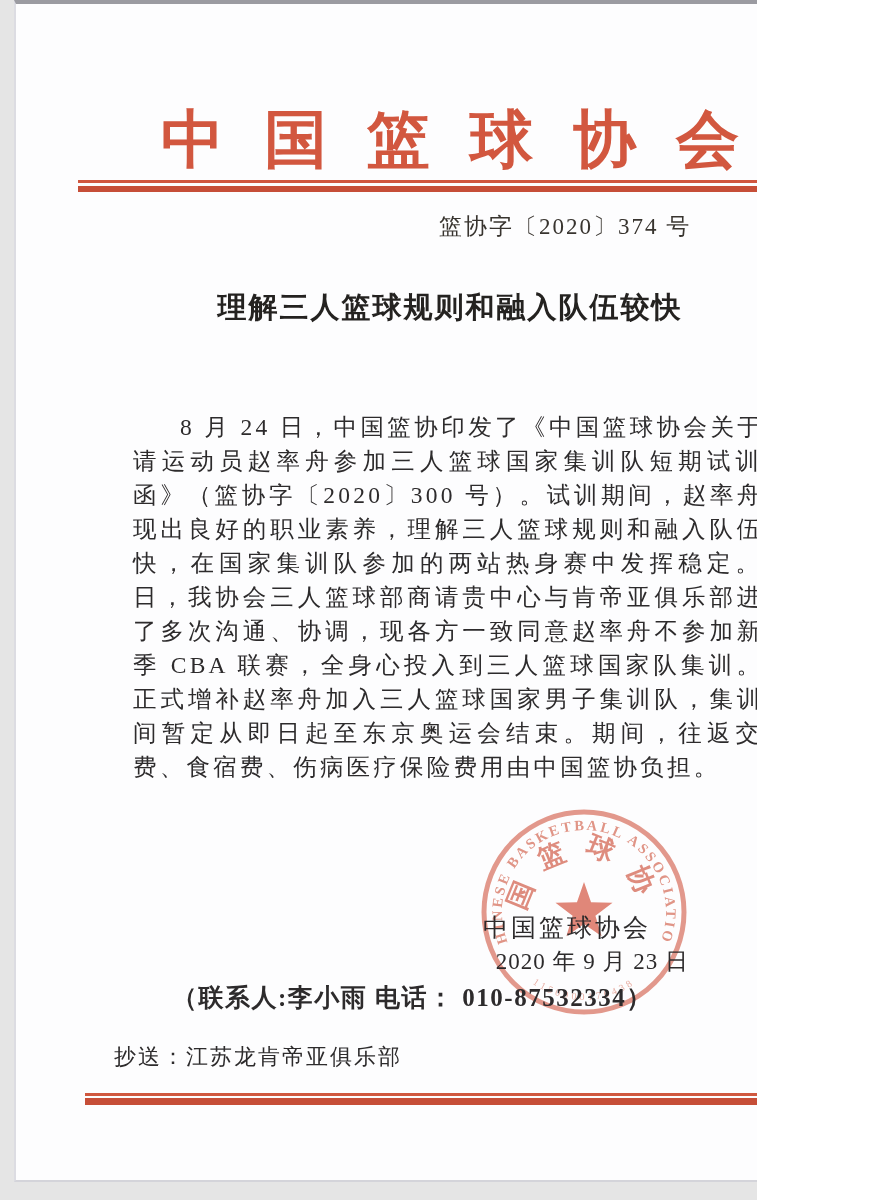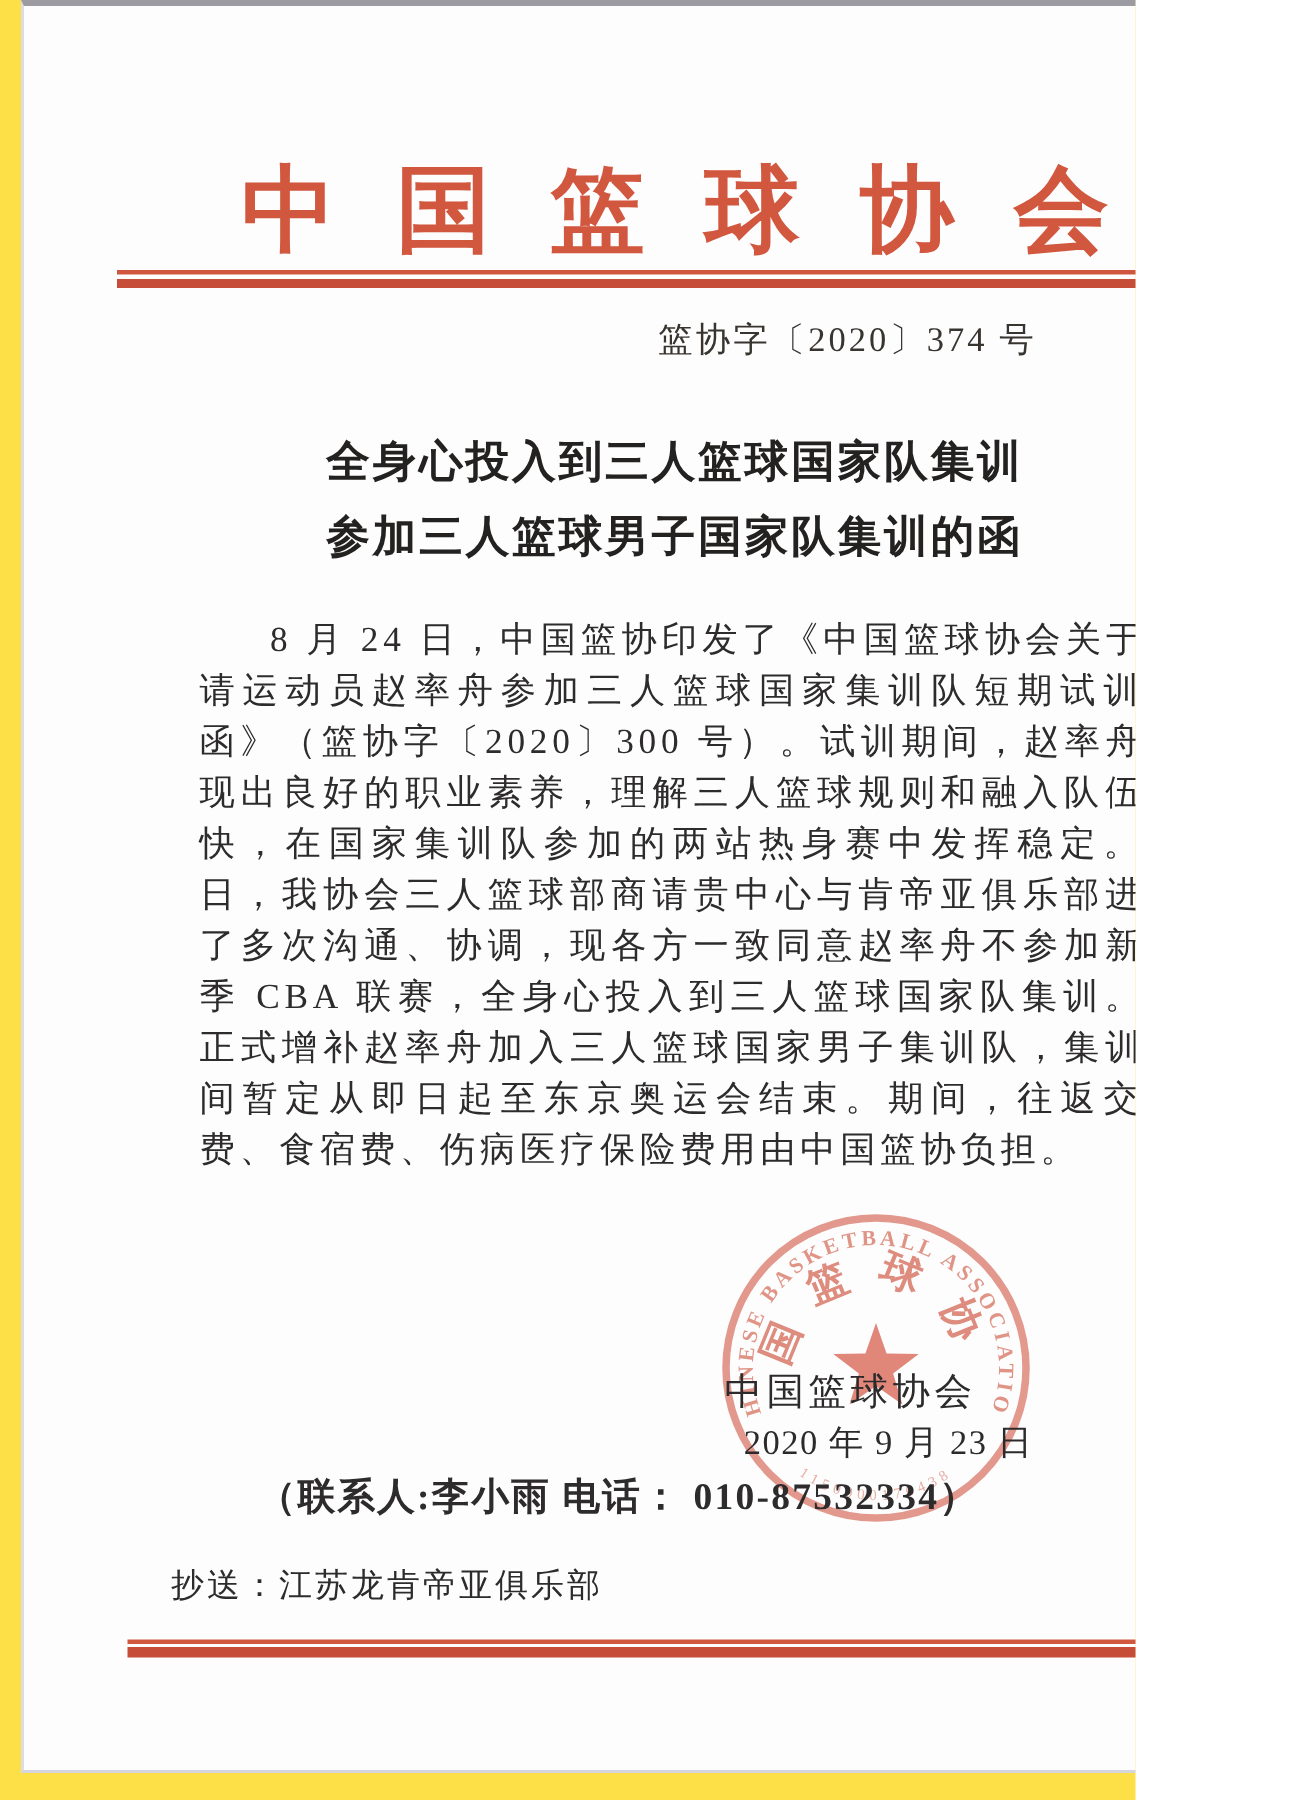--- a/index.html
+++ b/index.html
@@ -1,19 +1,19 @@
 <!DOCTYPE html>
 <html><head>
 <meta charset="utf-8">
 <style>
   html,body{margin:0;padding:0;}
   .stage{
     position:relative;
     width:757px;height:1200px;
-    background:#fde047;
+    background:#e5e5e5;
     overflow:hidden;
     font-family:"Liberation Serif","DejaVu Serif",serif;
   }
   .page{
     position:absolute;
     left:14px;top:0;
     width:838px;height:1182px;
     background:#fdfdfe;
     border-top:4px solid #9b9ba1;
     border-right:3px solid #a8a8b0;
@@ -107,22 +107,21 @@
 <div class="stage">
   <div class="page"></div>
 
   <div class="org-name">中国篮球协会</div>
 
   <div class="rule rule-top-thin"></div>
   <div class="rule rule-top-thick"></div>
 
   <div class="doc-number">篮协字〔2020〕374 号</div>
 
-  <div class="title-line title-line1">全身心投入到三人篮球国家队集训</div>
-  <div class="title-line title-line2">参加三人篮球男子国家队集训的函</div>
+  <div class="title-line title-line1">理解三人篮球规则和融入队伍较快</div>
 
   <div class="body-block">
     <p class="indent">8 月 24 日，中国篮协印发了《中国篮球协会关于邀请运动员赵率舟参加三人篮球国家集训队短期试训的函》（篮协字〔2020〕300 号）。试训期间，赵率舟表现出良好的职业素养，理解三人篮球规则和融入队伍较快，在国家集训队参加的两站热身赛中发挥稳定。近日，我协会三人篮球部商请贵中心与肯帝亚俱乐部进行了多次沟通、协调，现各方一致同意赵率舟不参加新赛季 CBA 联赛，全身心投入到三人篮球国家队集训。现正式增补赵率舟加入三人篮球国家男子集训队，集训时间暂定从即日起至东京奥运会结束。期间，往返交通费、食宿费、伤病医疗保险费用由中国篮协负担。</p>
   </div>
 
   <svg class="seal" viewBox="0 0 260 260">
     <defs>
       <path id="arcTop" d="M 52.9 158 A 82 82 0 1 1 207.1 158" fill="none"></path>
       <path id="arcCn" d="M 77.4 149.2 A 56 56 0 1 1 182.6 149.2" fill="none"></path>
       <path id="arcBottom" d="M 45 152.8 A 88 88 0 0 0 215 152.8" fill="none"></path>

